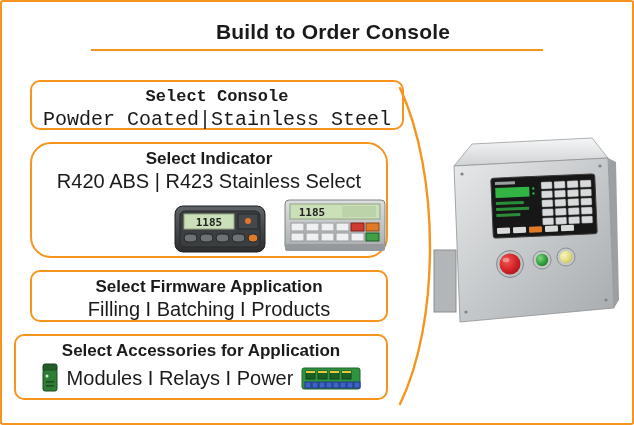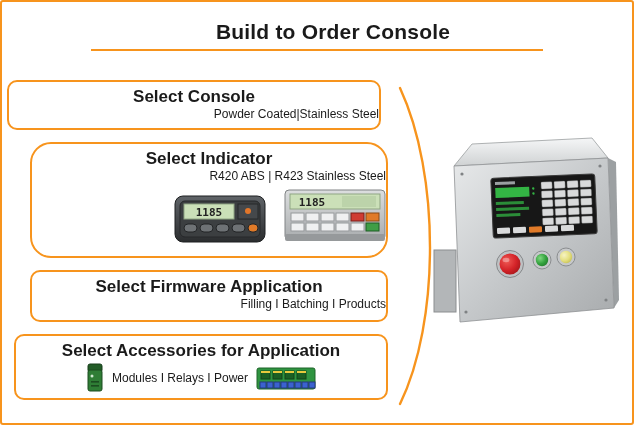--- a/index.html
+++ b/index.html
@@ -14,22 +14,22 @@
   }
   .title-rule{
     position:absolute;top:47px;left:50%;transform:translateX(-50%);
     width:452px;height:2px;background:#F7941D;
   }
   .step-box{
     position:absolute;border:2px solid #F7941D;border-radius:10px;background:#fff;
     text-align:center;box-sizing:border-box;
   }
   .step-title{font-size:17px;font-weight:700;line-height:1.25;margin-top:4px;}
-  .step-sub{font-size:12px;line-height:1.25;text-align:right;}
-  .box1{left:5px;top:78px;width:374px;height:50px;}
+  .step-sub{font-size:20px;line-height:1.25;}
+  .box1{left:28px;top:78px;width:374px;height:50px;font-family:Liberation Mono, monospace;}
   .box2{left:28px;top:140px;width:358px;height:116px;border-radius:21px;}
   .box3{left:28px;top:268px;width:358px;height:52px;}
   .box4{left:12px;top:332px;width:374px;height:66px;}
   .devices{display:flex;justify-content:flex-end;align-items:flex-end;gap:18px;margin-top:4px;}
   .acc-row{display:flex;justify-content:center;align-items:center;gap:8px;margin-top:2px;}
   .arc{position:absolute;left:392px;top:82px;}
   .console{position:absolute;left:428px;top:128px;}
 </style>
 </head>
 <body>
@@ -39,21 +39,21 @@
   <h1 class="title">Build to Order Console</h1>
   <div class="title-rule"></div>
 
   <div class="step-box box1">
     <div class="step-title">Select Console</div>
     <div class="step-sub">Powder Coated|Stainless Steel</div>
   </div>
 
   <div class="step-box box2">
     <div class="step-title">Select Indicator</div>
-    <div class="step-sub">R420 ABS | R423 Stainless Steel</div>
+    <div class="step-sub">R420 ABS | R423 Stainless Select</div>
     <div class="devices">
 
       <svg width="92" height="50" viewBox="0 0 92 50">
         <defs>
           <linearGradient id="dkBody" x1="0" y1="0" x2="0" y2="1">
             <stop offset="0" stop-color="#606468"></stop>
               <stop offset="1" stop-color="#2b2d2f"></stop>
           </linearGradient>
         </defs>
         <rect x="1" y="2" width="90" height="46" rx="8" fill="url(#dkBody)" stroke="#1d1f20"></rect>

